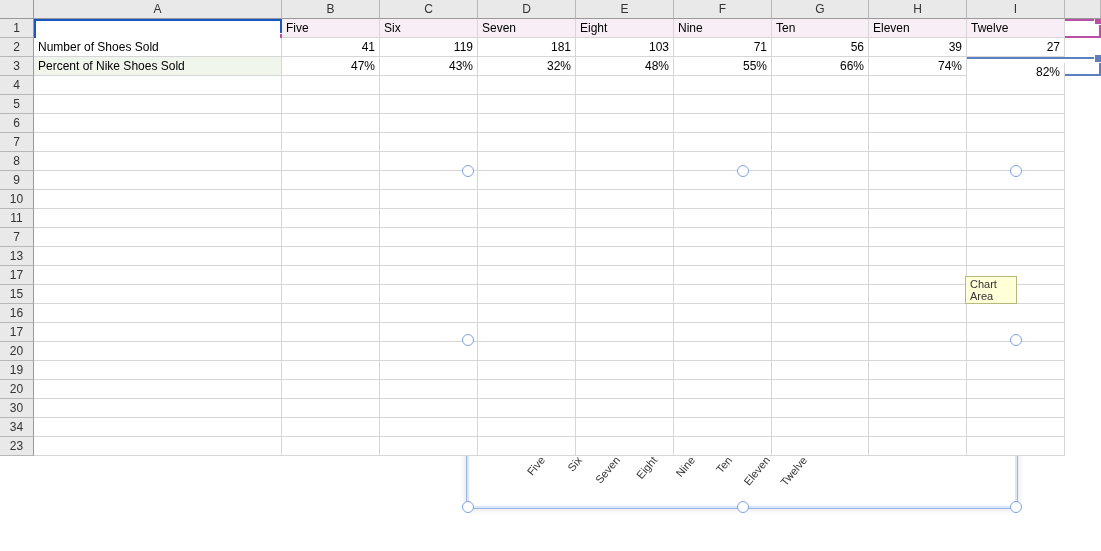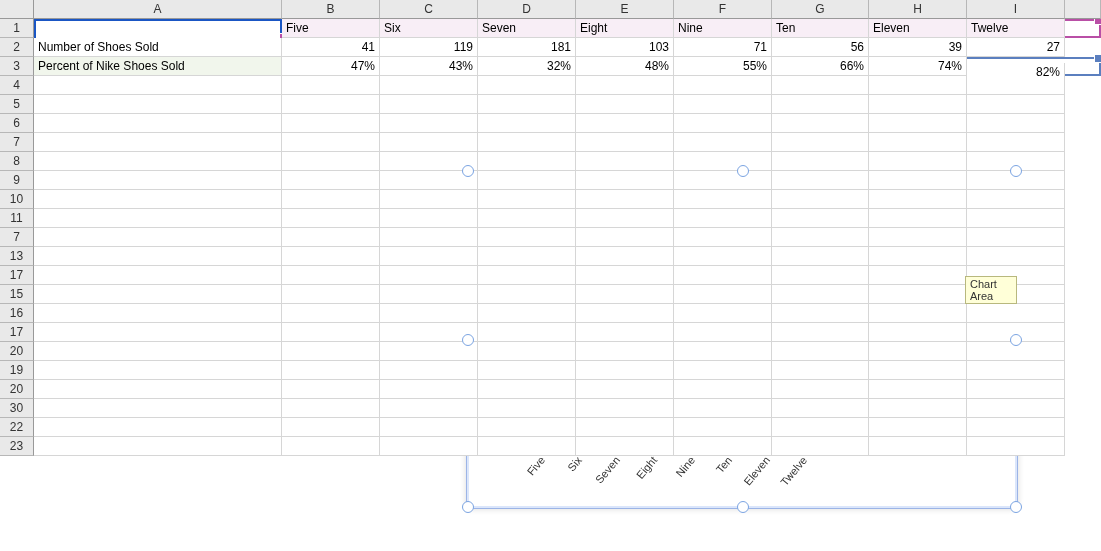--- a/index.html
+++ b/index.html
@@ -380,21 +380,21 @@
     <div class="rowhdr" style="top: 399px;">30</div>
     <div class="cell" style="left: 34px; top: 399px; width: 248px;"></div>
     <div class="cell" style="left: 282px; top: 399px; width: 98px;"></div>
     <div class="cell" style="left: 380px; top: 399px; width: 98px;"></div>
     <div class="cell" style="left: 478px; top: 399px; width: 98px;"></div>
     <div class="cell" style="left: 576px; top: 399px; width: 98px;"></div>
     <div class="cell" style="left: 674px; top: 399px; width: 98px;"></div>
     <div class="cell" style="left: 772px; top: 399px; width: 97px;"></div>
     <div class="cell" style="left: 869px; top: 399px; width: 98px;"></div>
     <div class="cell" style="left: 967px; top: 399px; width: 98px;"></div>
-    <div class="rowhdr" style="top: 418px;">22</div>
+    <div class="rowhdr" style="top: 418px;">34</div>
     <div class="cell" style="left: 34px; top: 418px; width: 248px;"></div>
     <div class="cell" style="left: 282px; top: 418px; width: 98px;"></div>
     <div class="cell" style="left: 380px; top: 418px; width: 98px;"></div>
     <div class="cell" style="left: 478px; top: 418px; width: 98px;"></div>
     <div class="cell" style="left: 576px; top: 418px; width: 98px;"></div>
     <div class="cell" style="left: 674px; top: 418px; width: 98px;"></div>
     <div class="cell" style="left: 772px; top: 418px; width: 97px;"></div>
     <div class="cell" style="left: 869px; top: 418px; width: 98px;"></div>
     <div class="cell" style="left: 967px; top: 418px; width: 98px;"></div>
     <div class="rowhdr" style="top: 437px;">23</div>

